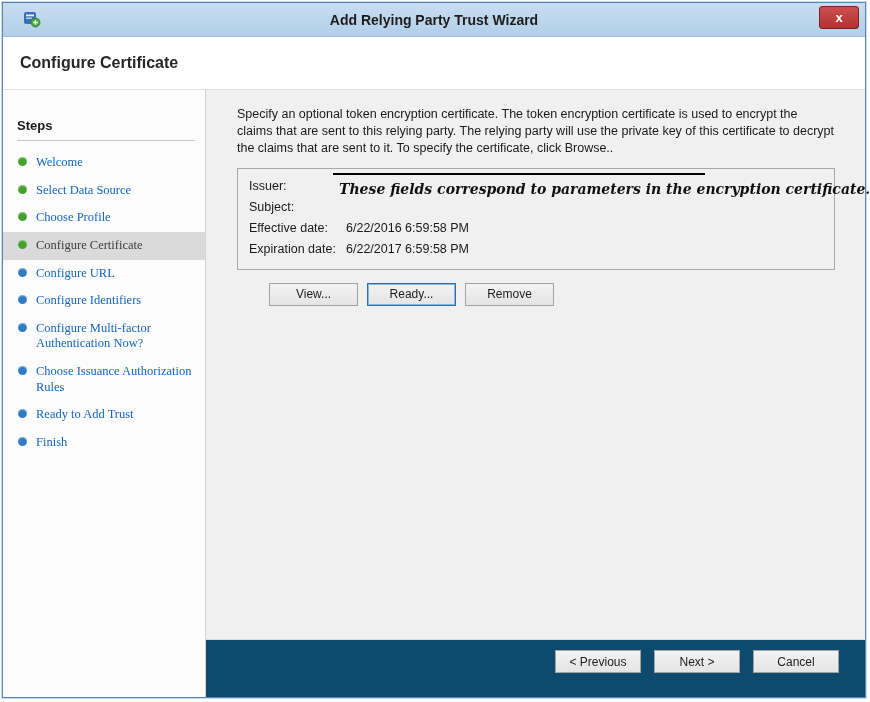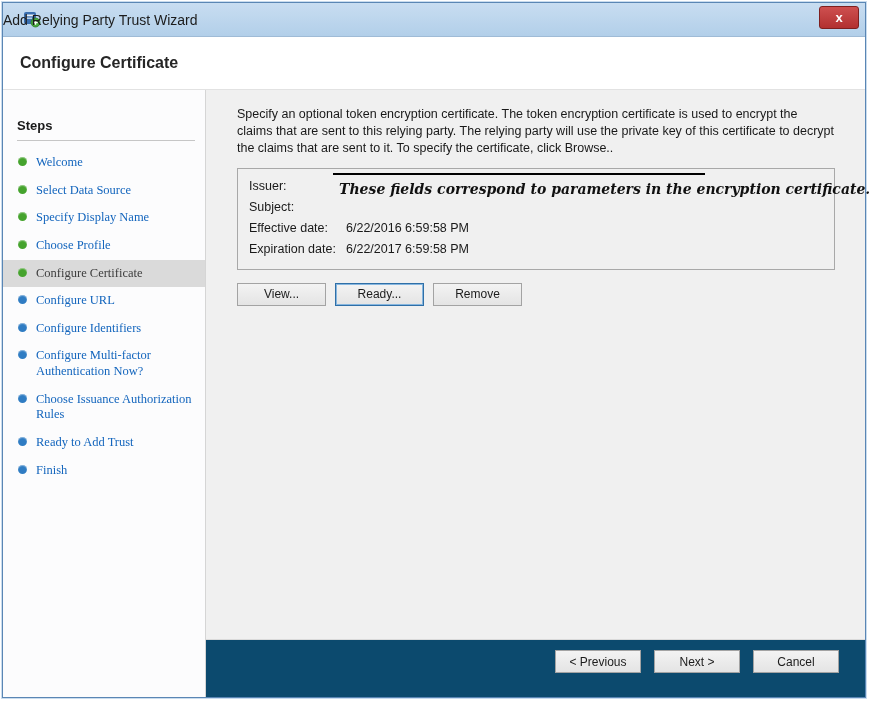--- a/index.html
+++ b/index.html
@@ -20,22 +20,22 @@
   
   .titlebar {
     flex: 0 0 34px;
     background: linear-gradient(#C8DDF1, #B2CFE9);
     border-bottom: 1px solid #9FBBD6;
     display: flex; align-items: center;
     position: relative;
   }
   .app-icon { margin-left: 20px; width: 20px; height: 20px; display: inline-block; }
   .window-title {
-    position: absolute; left: 0; right: 0; 
-    font-size: 14px; font-weight: normal; color: #1C1C1C;
+    position: absolute; left: 0; right: 0; text-align: center;
+    font-size: 14px; font-weight: bold; color: #1C1C1C;
     pointer-events: none;
   }
   .close-btn {
     position: absolute; top: 3px; right: 6px;
     width: 40px; height: 23px;
     background: linear-gradient(#CE5050, #B23030);
     border: 1px solid #7E1F1F; border-radius: 3px;
     color: #FFFFFF; font-weight: bold; font-size: 13px; line-height: 20px;
     text-align: center; cursor: pointer;
     font-family: inherit;
@@ -92,21 +92,21 @@
   .redaction-bar {
     position: absolute; top: 4px; left: 95px;
     width: 372px; height: 2px; background: #000000;
   }
   .annotation {
     position: absolute; top: 12px; left: 101px; width: 485px;
     font-family: "DejaVu Serif", "Liberation Serif", serif;
     font-style: italic; font-weight: bold; font-size: 14px;
     color: #101010; white-space: nowrap;
   }
-  .cert-actions { display: flex; gap: 9px; margin-top: 13px; }
+  .cert-actions { display: flex; gap: 9px; margin-top: 13px; margin-left: 32px; }
   .btn {
     min-width: 89px; height: 23px;
     font-family: inherit; font-size: 12px; color: #1C1C1C;
     background: linear-gradient(#F3F3F3, #E4E4E4);
     border: 1px solid #A3A3A3;
     cursor: pointer;
   }
   .btn.default { border-color: #2F6FA7; box-shadow: inset 0 0 0 1px #86B6DF; }
   
   .footer {
@@ -152,24 +152,20 @@
           <li class="step">
             <span class="dot" style="background: rgb(69, 163, 45);"></span>
             <span>Welcome</span>
           </li>
           <li class="step">
             <span class="dot" style="background: rgb(69, 163, 45);"></span>
             <span>Select Data Source</span>
           </li>
           <li class="step">
             <span class="dot" style="background: rgb(69, 163, 45);"></span>
-            <span>Specify Display Name</span>
-          </li>
-          <li class="step">
-            <span class="dot" style="background: rgb(69, 163, 45);"></span>
             <span>Choose Profile</span>
           </li>
           <li class="step current">
             <span class="dot" style="background: rgb(69, 163, 45);"></span>
             <span>Configure Certificate</span>
           </li>
           <li class="step">
             <span class="dot" style="background: rgb(47, 124, 195);"></span>
             <span>Configure URL</span>
           </li>

